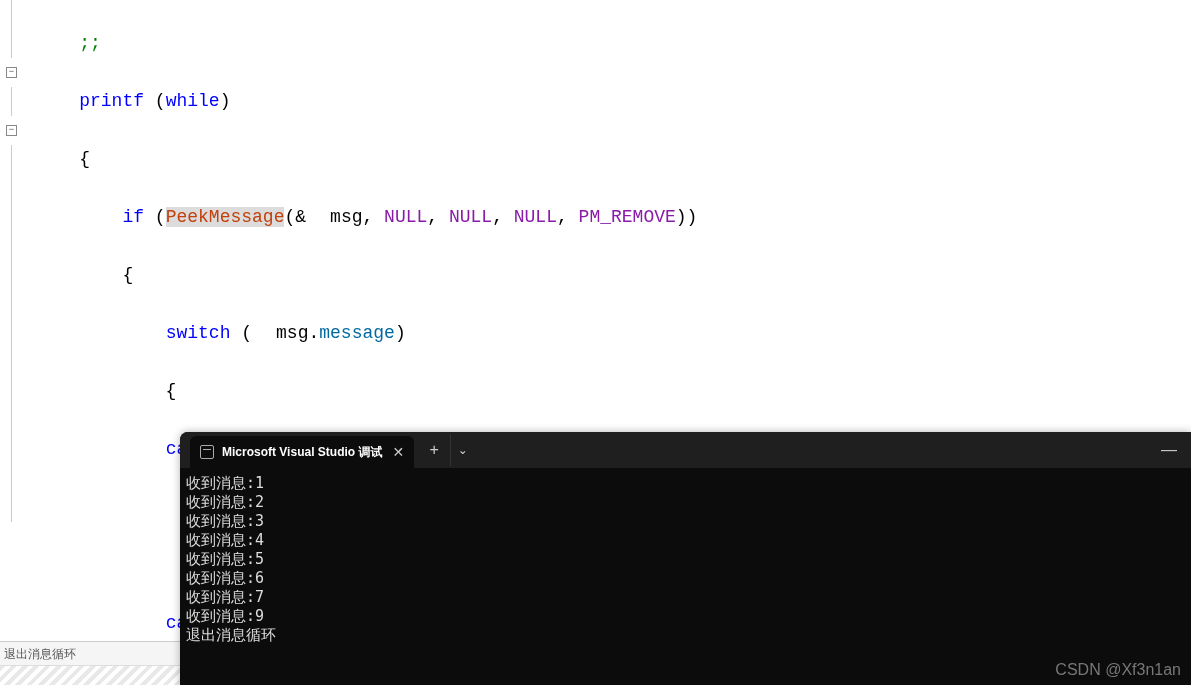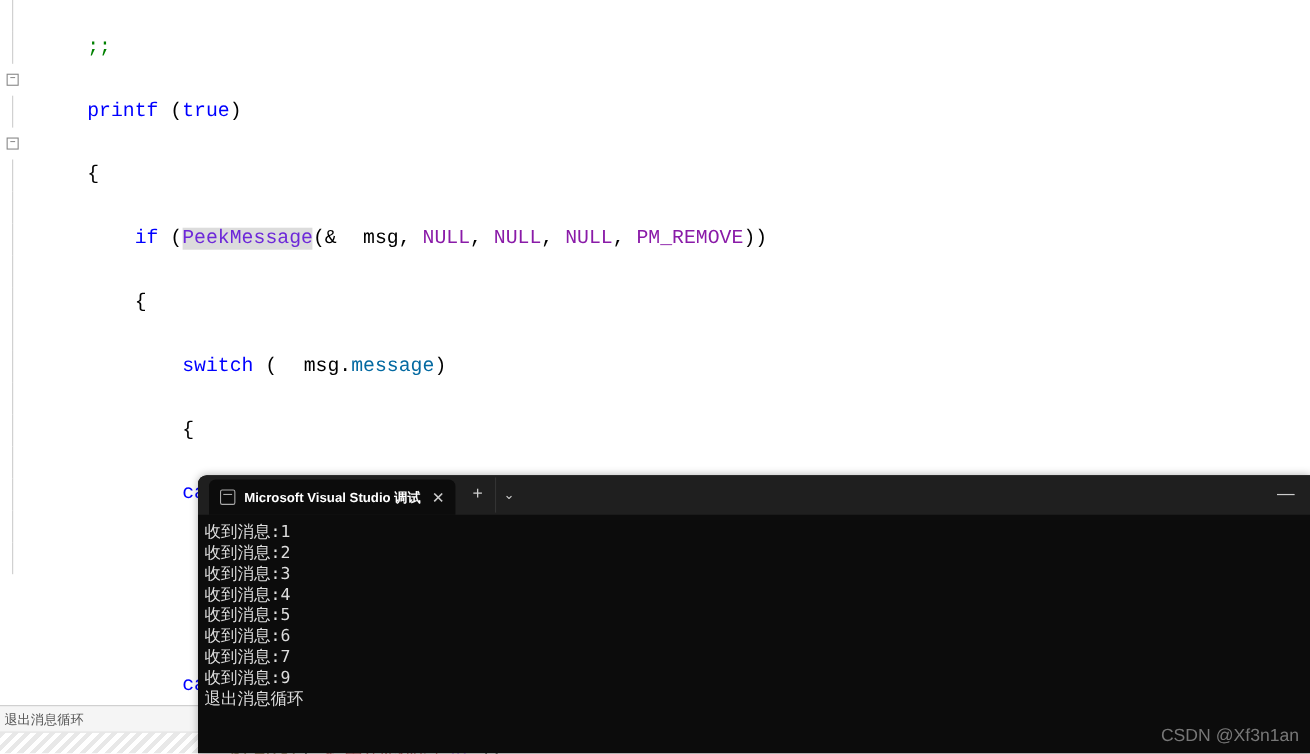--- a/index.html
+++ b/index.html
@@ -54,21 +54,21 @@
 .code {
   flex: 1;
   padding-left: 10px;
   line-height: 29px;
   white-space: pre;
   font-family: Consolas, "Courier New", monospace;
   color: #000;
 }
 .kw { color: #0000ff; }
 .fn { color: #74531f; }
-.fn-hl { color: #6d28d9; background: #dcdcdc; }
+.fn-hl { color: #c2410c; background: #dcdcdc; }
 .macro { color: #8a1ba8; }
 .type { color: #0000ff; }
 .str { color: #a31515; }
 .esc { color: #b776fb; }
 .cmt { color: #008000; }
 .ident { color: #000; margin-left: 24px; }
 .member { color: #0369a1; }
 
 .status-bar {
   position: absolute;
@@ -246,21 +246,21 @@
       </div>
     <div class="gutter-line">
         <div class="vline"></div>
       </div>
     <div class="gutter-line">
         <div class="vline"></div>
       </div>
   </div>
   <div class="code">
 <div>    <span class="cmt">;;</span></div>
-<div>    <span class="kw">printf</span> (<span class="kw">true</span>)</div>
+<div>    <span class="kw">printf</span> (<span class="kw">while</span>)</div>
 <div>    {</div>
 <div>        <span class="kw">if</span> (<span class="fn-hl">PeekMessage</span>(&amp;<span class="ident">msg</span>, <span class="macro">NULL</span>, <span class="macro">NULL</span>, <span class="macro">NULL</span>, <span class="macro">PM_REMOVE</span>))</div>
 <div>        {</div>
 <div>            <span class="kw">switch</span> (<span class="ident">msg</span>.<span class="member">message</span>)</div>
 <div>            {</div>
 <div>            <span class="kw">case</span> <span class="macro">MY_MSG</span>:</div>
 <div>                <span class="fn">printf</span>(<span class="str">"收到消息:%d</span><span class="esc">\n</span><span class="str">"</span>, (<span class="type">int</span>)<span class="ident">msg</span>.<span class="member">wParam</span>);</div>
 <div>                <span class="kw">break</span>;</div>
 <div>            <span class="kw">case</span> <span class="macro">WM_QUIT</span>:</div>
 <div>                <span class="fn">printf</span>(<span class="str">"退出消息循环</span><span class="esc">\n</span><span class="str">"</span>);</div>

